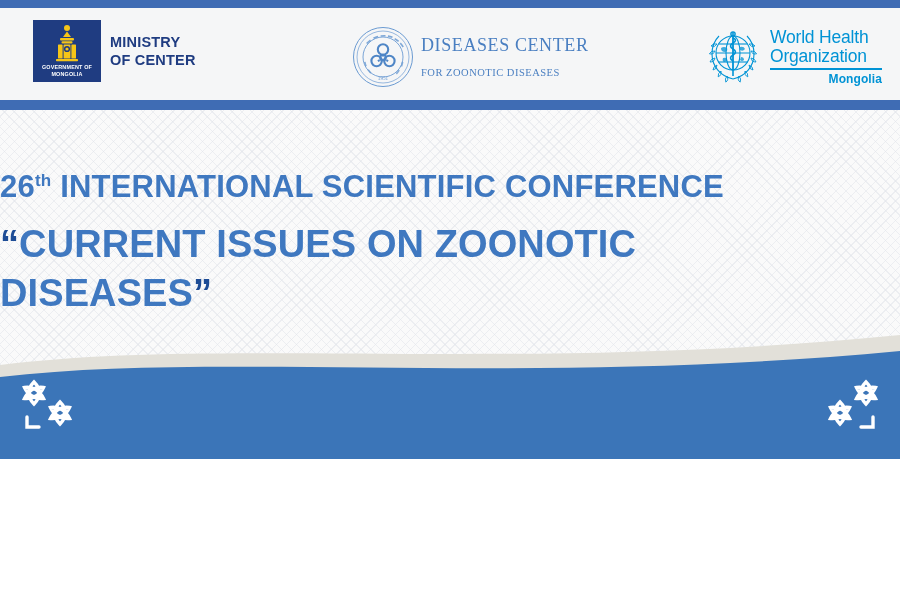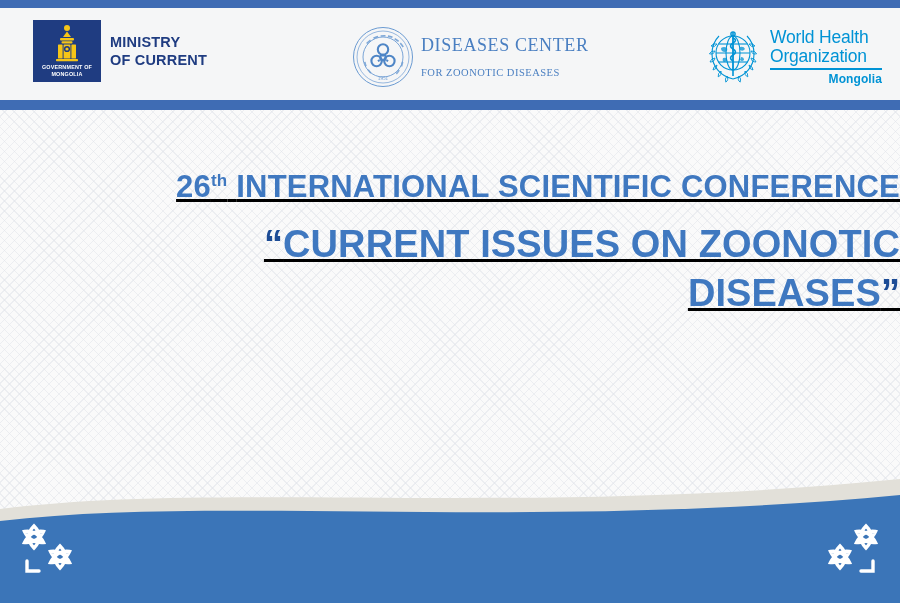--- a/index.html
+++ b/index.html
@@ -2,21 +2,21 @@
 <html><head>
 <meta charset="utf-8">
 <style>
   html,body{margin:0;padding:0;}
   body{
     width:900px;height:603px;overflow:hidden;
     font-family:"Liberation Sans", sans-serif;
     background:#ffffff;
   }
   .slide{
-    position:relative;width:900px;height:603px;overflow:hidden;
+    position:relative;width:900px;height:459px;overflow:hidden;
     background:#22c55e;
   }
 
   
   .top-bar{
     position:absolute;left:0;top:0;width:900px;height:8px;
     background:#3f6cb4;
   }
 
   
@@ -92,21 +92,21 @@
   
   .body-area{
     position:absolute;left:0;top:110px;width:900px;height:493px;
     background:#fafafa;
     background-image:
       repeating-linear-gradient(45deg, rgba(225,228,234,.55) 0 1px, transparent 1px 7px),
       repeating-linear-gradient(-45deg, rgba(225,228,234,.55) 0 1px, transparent 1px 7px);
   }
 
   .titles{
-    position:absolute;left:0;top:58px;width:900px;text-align:right;text-decoration:underline;
+    position:absolute;left:0;top:58px;width:900px;text-align:left;
   }
   .t-line1{
     color:#3f78c0;font-size:31px;font-weight:bold;letter-spacing:.2px;
     line-height:38px;
   }
   .t-line1 sup{font-size:17px;vertical-align:super;line-height:0;}
   .t-main{
     margin-top:14px;
     color:#3f78c0;font-size:38px;font-weight:bold;line-height:49px;
     letter-spacing:.1px;
@@ -162,21 +162,21 @@
               <circle cx="20" cy="26" r="1.6" fill="#f5c518"></circle>
             </svg>
           </span>
           <div class="moh-crest-text">
             <div>GOVERNMENT OF</div>
             <div>MONGOLIA</div>
           </div>
         </div>
         <div class="moh-name">
           <div>MINISTRY</div>
-          <div>OF CURRENT</div>
+          <div>OF CENTER</div>
         </div>
       </div>
 
       <div class="nczd">
         <span class="nczd-seal">
           <svg width="62" height="62" viewBox="0 0 62 62">
             <circle cx="31" cy="31" r="29.5" fill="none" stroke="#6b9bd2" stroke-width="1"></circle>
             <circle cx="31" cy="31" r="26" fill="none" stroke="#6b9bd2" stroke-width="0.7"></circle>
             <circle cx="31" cy="31" r="20" fill="none" stroke="#6b9bd2" stroke-width="0.9"></circle>
             <g fill="#6b9bd2" opacity="0.85">

